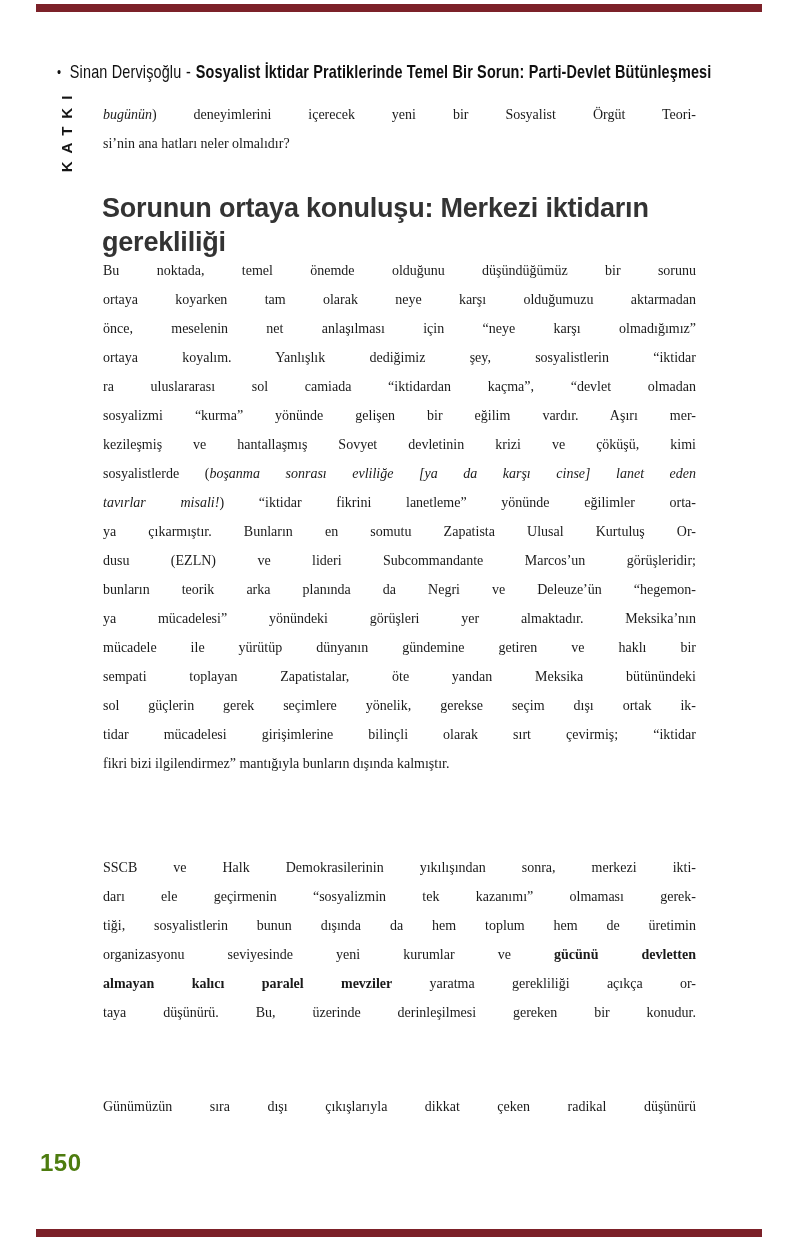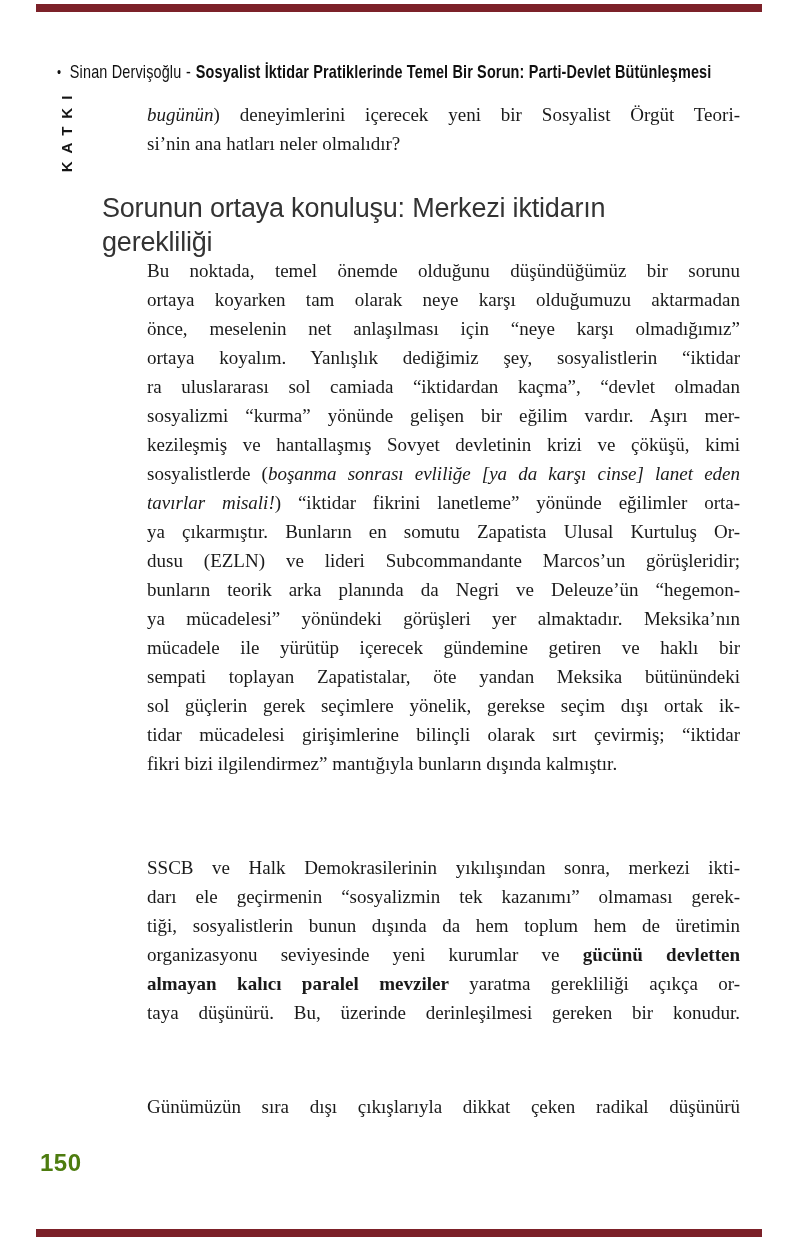--- a/index.html
+++ b/index.html
@@ -27,25 +27,25 @@
     transform:translate(-50%,-50%) rotate(-90deg);
     font-family:"Liberation Sans", sans-serif; font-weight:700; font-size:15px;
     letter-spacing:8px; color:#151515; white-space:nowrap;
   }
 
   .section-heading {
     position:absolute; left:102px; top:191px; width:600px;
     font-family:"Liberation Sans", sans-serif; font-size:27px; line-height:34px;
     color:#333333; font-weight:500; letter-spacing:-0.2px;
   }
-  .section-heading span { display:block; }
+  .section-heading span { display:block;font-weight:bold; }
 
   .para {
     position:absolute; left:103px; width:593px;
-    font-size:19px; line-height:29px; color:var(--ink);margin-left:44px;
+    font-size:14px; line-height:29px; color:var(--ink);
   }
   #para0 { top:100px; }
   #para1 { top:256px; }
   #para2 { top:853px; }
   #para3 { top:1092px; }
   .para .line { height:29px; text-align:justify; text-align-last:justify; }
   .para .line.left { text-align-last:left; }
   .i { font-style:italic; }
   .b { font-weight:700; }
 
@@ -82,21 +82,21 @@
     <div class="line"><span>ortaya koyalım. Yanlışlık dediğimiz şey, sosyalistlerin “iktidar</span></div>
     <div class="line"><span>ra uluslararası sol camiada “iktidardan kaçma”, “devlet olmadan</span></div>
     <div class="line"><span>sosyalizmi “kurma” yönünde gelişen bir eğilim vardır. Aşırı mer-</span></div>
     <div class="line"><span>kezileşmiş ve hantallaşmış Sovyet devletinin krizi ve çöküşü, kimi</span></div>
     <div class="line"><span>sosyalistlerde (</span><span class="i">boşanma sonrası evliliğe [ya da karşı cinse] lanet eden</span></div>
     <div class="line"><span class="i">tavırlar misali!</span><span>) “iktidar fikrini lanetleme” yönünde eğilimler orta-</span></div>
     <div class="line"><span>ya çıkarmıştır. Bunların en somutu Zapatista Ulusal Kurtuluş Or-</span></div>
     <div class="line"><span>dusu (EZLN) ve lideri Subcommandante Marcos’un görüşleridir;</span></div>
     <div class="line"><span>bunların teorik arka planında da Negri ve Deleuze’ün “hegemon-</span></div>
     <div class="line"><span>ya mücadelesi” yönündeki görüşleri yer almaktadır. Meksika’nın</span></div>
-    <div class="line"><span>mücadele ile yürütüp içerecek gündemine getiren ve haklı bir</span></div>
+    <div class="line"><span>mücadele ile yürütüp dünyanın gündemine getiren ve haklı bir</span></div>
     <div class="line"><span>sempati toplayan Zapatistalar, öte yandan Meksika bütünündeki</span></div>
     <div class="line"><span>sol güçlerin gerek seçimlere yönelik, gerekse seçim dışı ortak ik-</span></div>
     <div class="line"><span>tidar mücadelesi girişimlerine bilinçli olarak sırt çevirmiş; “iktidar</span></div>
     <div class="line left"><span>fikri bizi ilgilendirmez” mantığıyla bunların dışında kalmıştır.</span></div>
   </div>
 <div id="para2" class="para">
     <div class="line"><span>SSCB ve Halk Demokrasilerinin yıkılışından sonra, merkezi ikti-</span></div>
     <div class="line"><span>darı ele geçirmenin “sosyalizmin tek kazanımı” olmaması gerek-</span></div>
     <div class="line"><span>tiği, sosyalistlerin bunun dışında da hem toplum hem de üretimin</span></div>
     <div class="line"><span>organizasyonu seviyesinde yeni kurumlar ve </span><span class="b">gücünü devletten</span></div>

